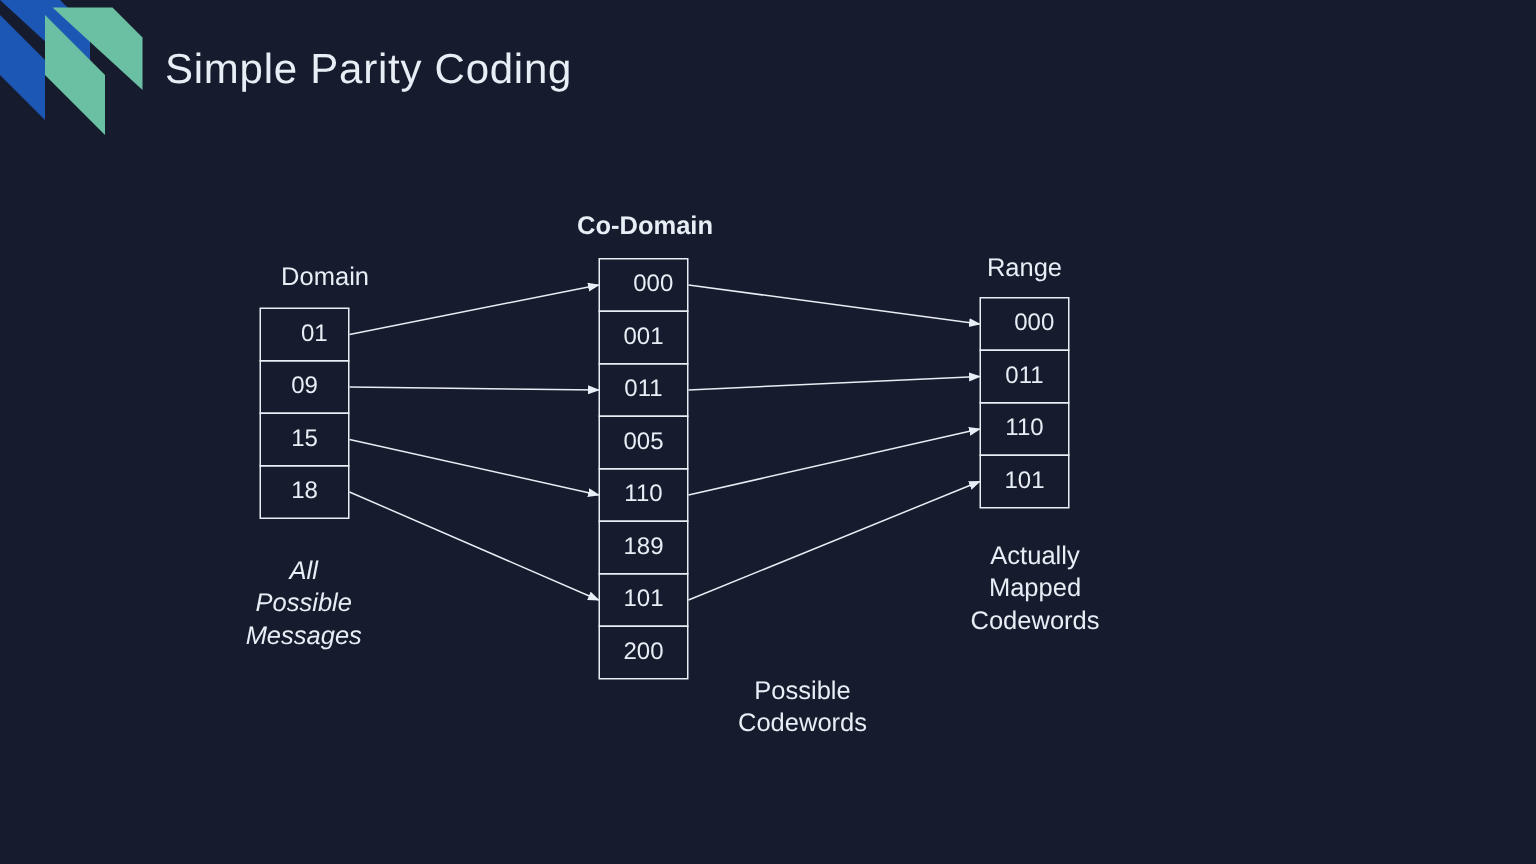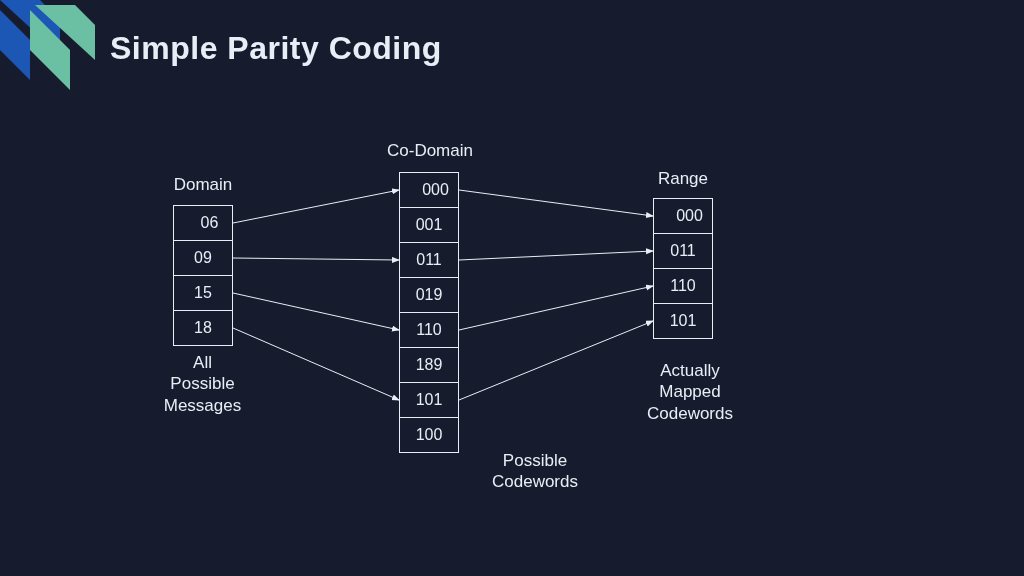--- a/index.html
+++ b/index.html
@@ -13,22 +13,22 @@
   .corner-ornament {
     position: absolute;
     top: 0; left: 0;
     width: 140px; height: 120px;
     pointer-events: none;
   }
   .title {
     position: absolute;
     top: 30px;
     left: 110px;
-    font-size: 32px;
-    font-weight: 700;
+    font-size: 28px;
+    font-weight: 400;
     letter-spacing: 0.5px;
     text-align: right;
   }
   .label {
     position: absolute;
     font-size: 17px;
     font-weight: 400;
     text-align: center;
     line-height: 1.25;
     white-space: pre-line;
@@ -63,48 +63,48 @@
 <svg class="corner-ornament" viewBox="0 0 140 120">
   <polygon points="0,0 40,0 60,20 60,55 0,0" fill="#1d57b5"></polygon>
   <polygon points="40,0 80,0 100,20 100,55 40,0" fill="#6bbfa3" transform="translate(-5,5)"></polygon>
 
   <polygon points="0,10 30,40 30,80 0,50" fill="#1d57b5"></polygon>
   <polygon points="30,10 70,50 70,90 30,50" fill="#6bbfa3"></polygon>
 </svg>
 
 <h1 class="title">Simple Parity Coding</h1>
 
-<div class="label" style="left:160px; top:174px; width:86px;">Domain</div>
-<div class="label" style="left:380px; top:140px; width:100px;">Co-Domain</div>
+<div class="label" style="left:160px; top:174px; width:86px;text-align:right;">Domain</div>
+<div class="label" style="left:380px; top:140px; width:100px;font-weight:bold;">Co-Domain</div>
 <div class="label" style="left:643px; top:168px; width:80px;">Range</div>
 
 <div class="col" id="col-domain" style="left:173px; top:205px;">
-    <div class="cell">06</div>
+    <div class="cell">01</div>
     <div class="cell">09</div>
     <div class="cell">15</div>
     <div class="cell">18</div>
   </div>
 <div class="col" id="col-codomain" style="left:399px; top:172px;">
     <div class="cell">000</div>
     <div class="cell">001</div>
     <div class="cell">011</div>
-    <div class="cell">019</div>
+    <div class="cell">005</div>
     <div class="cell">110</div>
     <div class="cell">189</div>
     <div class="cell">101</div>
-    <div class="cell">100</div>
+    <div class="cell">200</div>
   </div>
 <div class="col" id="col-range" style="left:653px; top:198px;">
     <div class="cell">000</div>
     <div class="cell">011</div>
     <div class="cell">110</div>
     <div class="cell">101</div>
   </div>
 
-<div class="label" style="left:150px; top:352px; width:105px;">All
+<div class="label" style="left:150px; top:370px; width:105px;font-style:italic;">All
 Possible
 Messages</div>
 <div class="label" style="left:475px; top:450px; width:120px;">Possible
 Codewords</div>
 <div class="label" style="left:625px; top:360px; width:130px;">Actually
 Mapped
 Codewords</div>
 
 <svg class="arrows">
   <defs>

